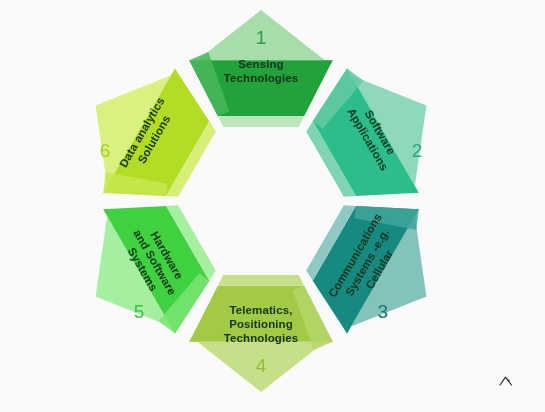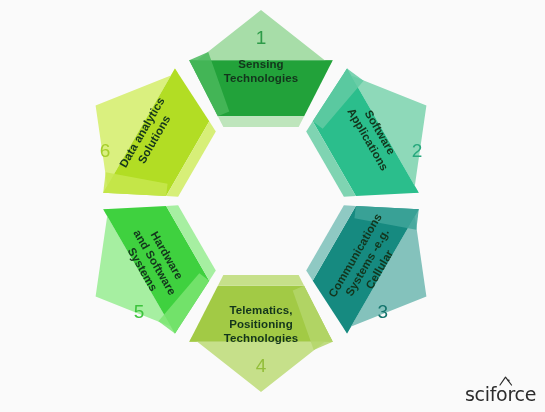--- a/index.html
+++ b/index.html
@@ -126,16 +126,15 @@
         <text class="seg-number" x="105.0" y="157.3" text-anchor="middle" fill="#A5CE2B">6</text>
         <text class="seg-label" x="151.4" y="137.8" text-anchor="middle" transform="rotate(-60 151.4 137.8)"><tspan x="151.4" dy="-7.0">Data analytics</tspan><tspan x="151.4" dy="14.0">Solutions</tspan></text>
       </g>
   </svg>
 
   <div class="logo-wrap">
     <svg class="logo-mark" viewBox="0 0 14 10">
       <path d="M1 9 L6.5 1.2 L12.5 9" fill="none" stroke="#2c2c2c" stroke-width="1.2" stroke-linecap="round" stroke-linejoin="round"></path>
       <circle cx="9.6" cy="4.6" r="1.0" fill="#2c2c2c"></circle>
     </svg>
-    <div class="logo-text">sciforce</div>
   </div>
 
 </div>
 
 </body></html>

